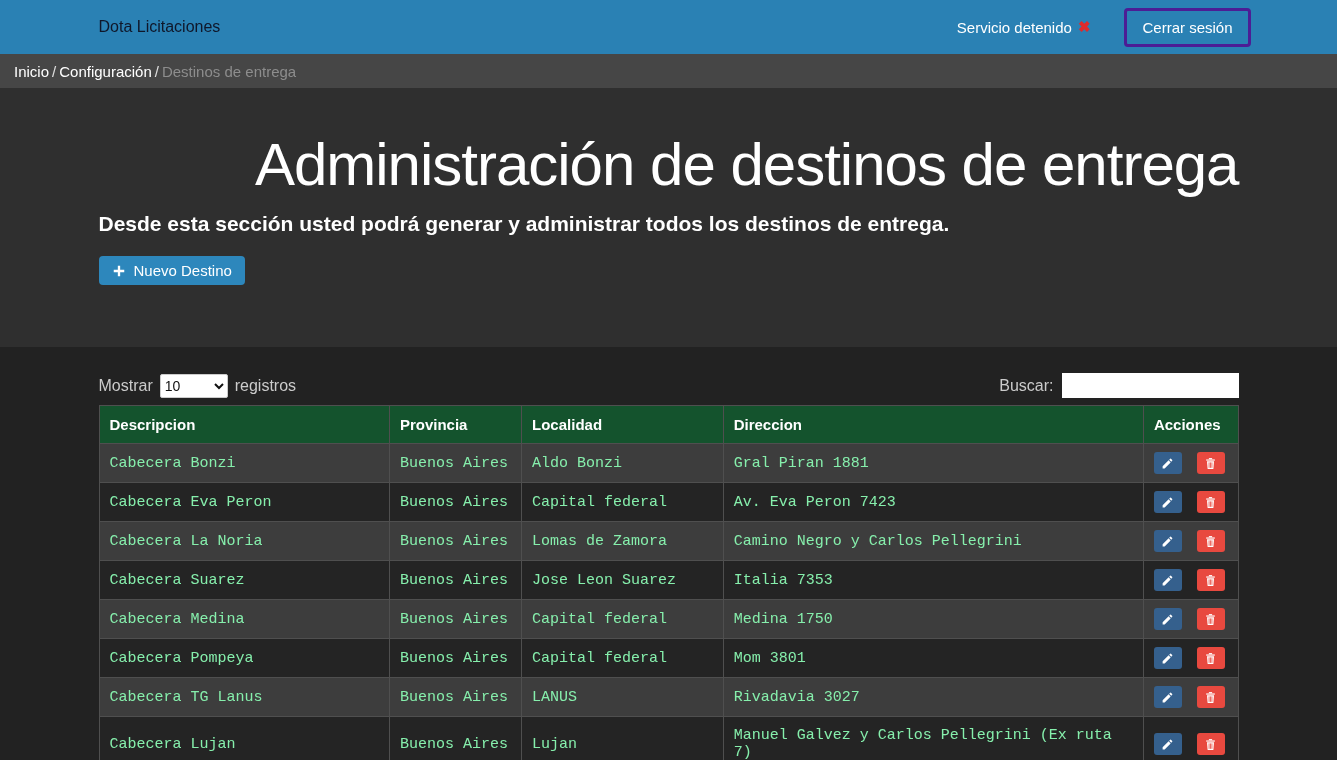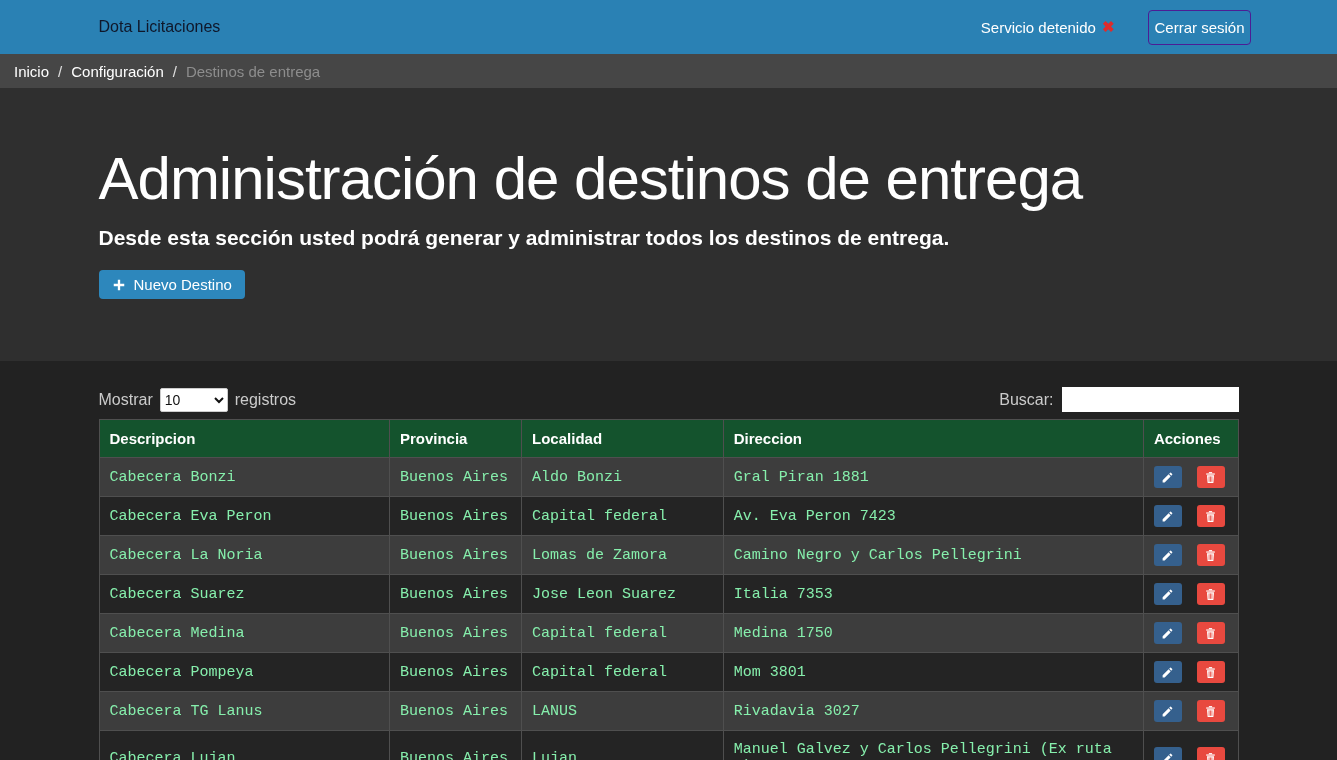--- a/index.html
+++ b/index.html
@@ -17,45 +17,45 @@
     height: 54px; background: #2a81b4;
     display: flex; align-items: center;
   }
   .navbar .container { display: flex; align-items: center; justify-content: space-between; }
   .brand { color: #0f172a; font-size: 16px; text-decoration: none; cursor: pointer; }
   .nav-right { display: flex; align-items: center; gap: 34px; margin-right: -12px; }
   .service-status { color: #ffffff; font-size: 15px; display: flex; align-items: center; gap: 6px; }
   .x-icon { color: #e02b2b; font-size: 15px; font-weight: bold; }
   .logout-btn {
     background: transparent; color: #ffffff;
-    border: 1px solid #4c1d95; border-radius: 4px;
-    font-size: 15px; padding: 8px 5px; cursor: pointer;
+    border: 3px solid #4c1d95; border-radius: 4px;
+    font-size: 15px; padding: 8px 15px; cursor: pointer;
     font-family: "Liberation Sans", sans-serif;
   }
 
   
   .breadcrumb-bar {
     height: 34px; background: #464646;
     display: flex; align-items: center;
     padding-left: 14px; font-size: 15px;
   }
-  .breadcrumb { display: flex; align-items: center; gap: 9px; }
+  .breadcrumb { display: flex; align-items: center; gap: 3px; }
   .crumb-link { color: #ffffff; text-decoration: none; cursor: pointer; }
   .crumb-current { color: #8d8d8d; }
   .crumb-sep { color: #e0e0e0; }
 
   
   .jumbotron {
     background: #2f2f2f;
     padding: 40px 0 62px 0;
   }
   .page-title {
-    margin: 18px 0 14px 0;
+    margin: 4px 0 14px 0;
     color: #ffffff; font-size: 60px; font-weight: 400;
-    letter-spacing: -1px; line-height: 1.1;
+    letter-spacing: -1px; line-height: 1.1; text-align: right;
   }
   .page-subtitle {
     margin: 0 0 20px 0;
     color: #ffffff; font-size: 21px; font-weight: 700;
   }
   .btn-new {
     background: #2d87bc; color: #ffffff;
     border: none; border-radius: 4px;
     font-size: 15px; padding: 6px 13px;
     display: inline-flex; align-items: center; gap: 8px;

